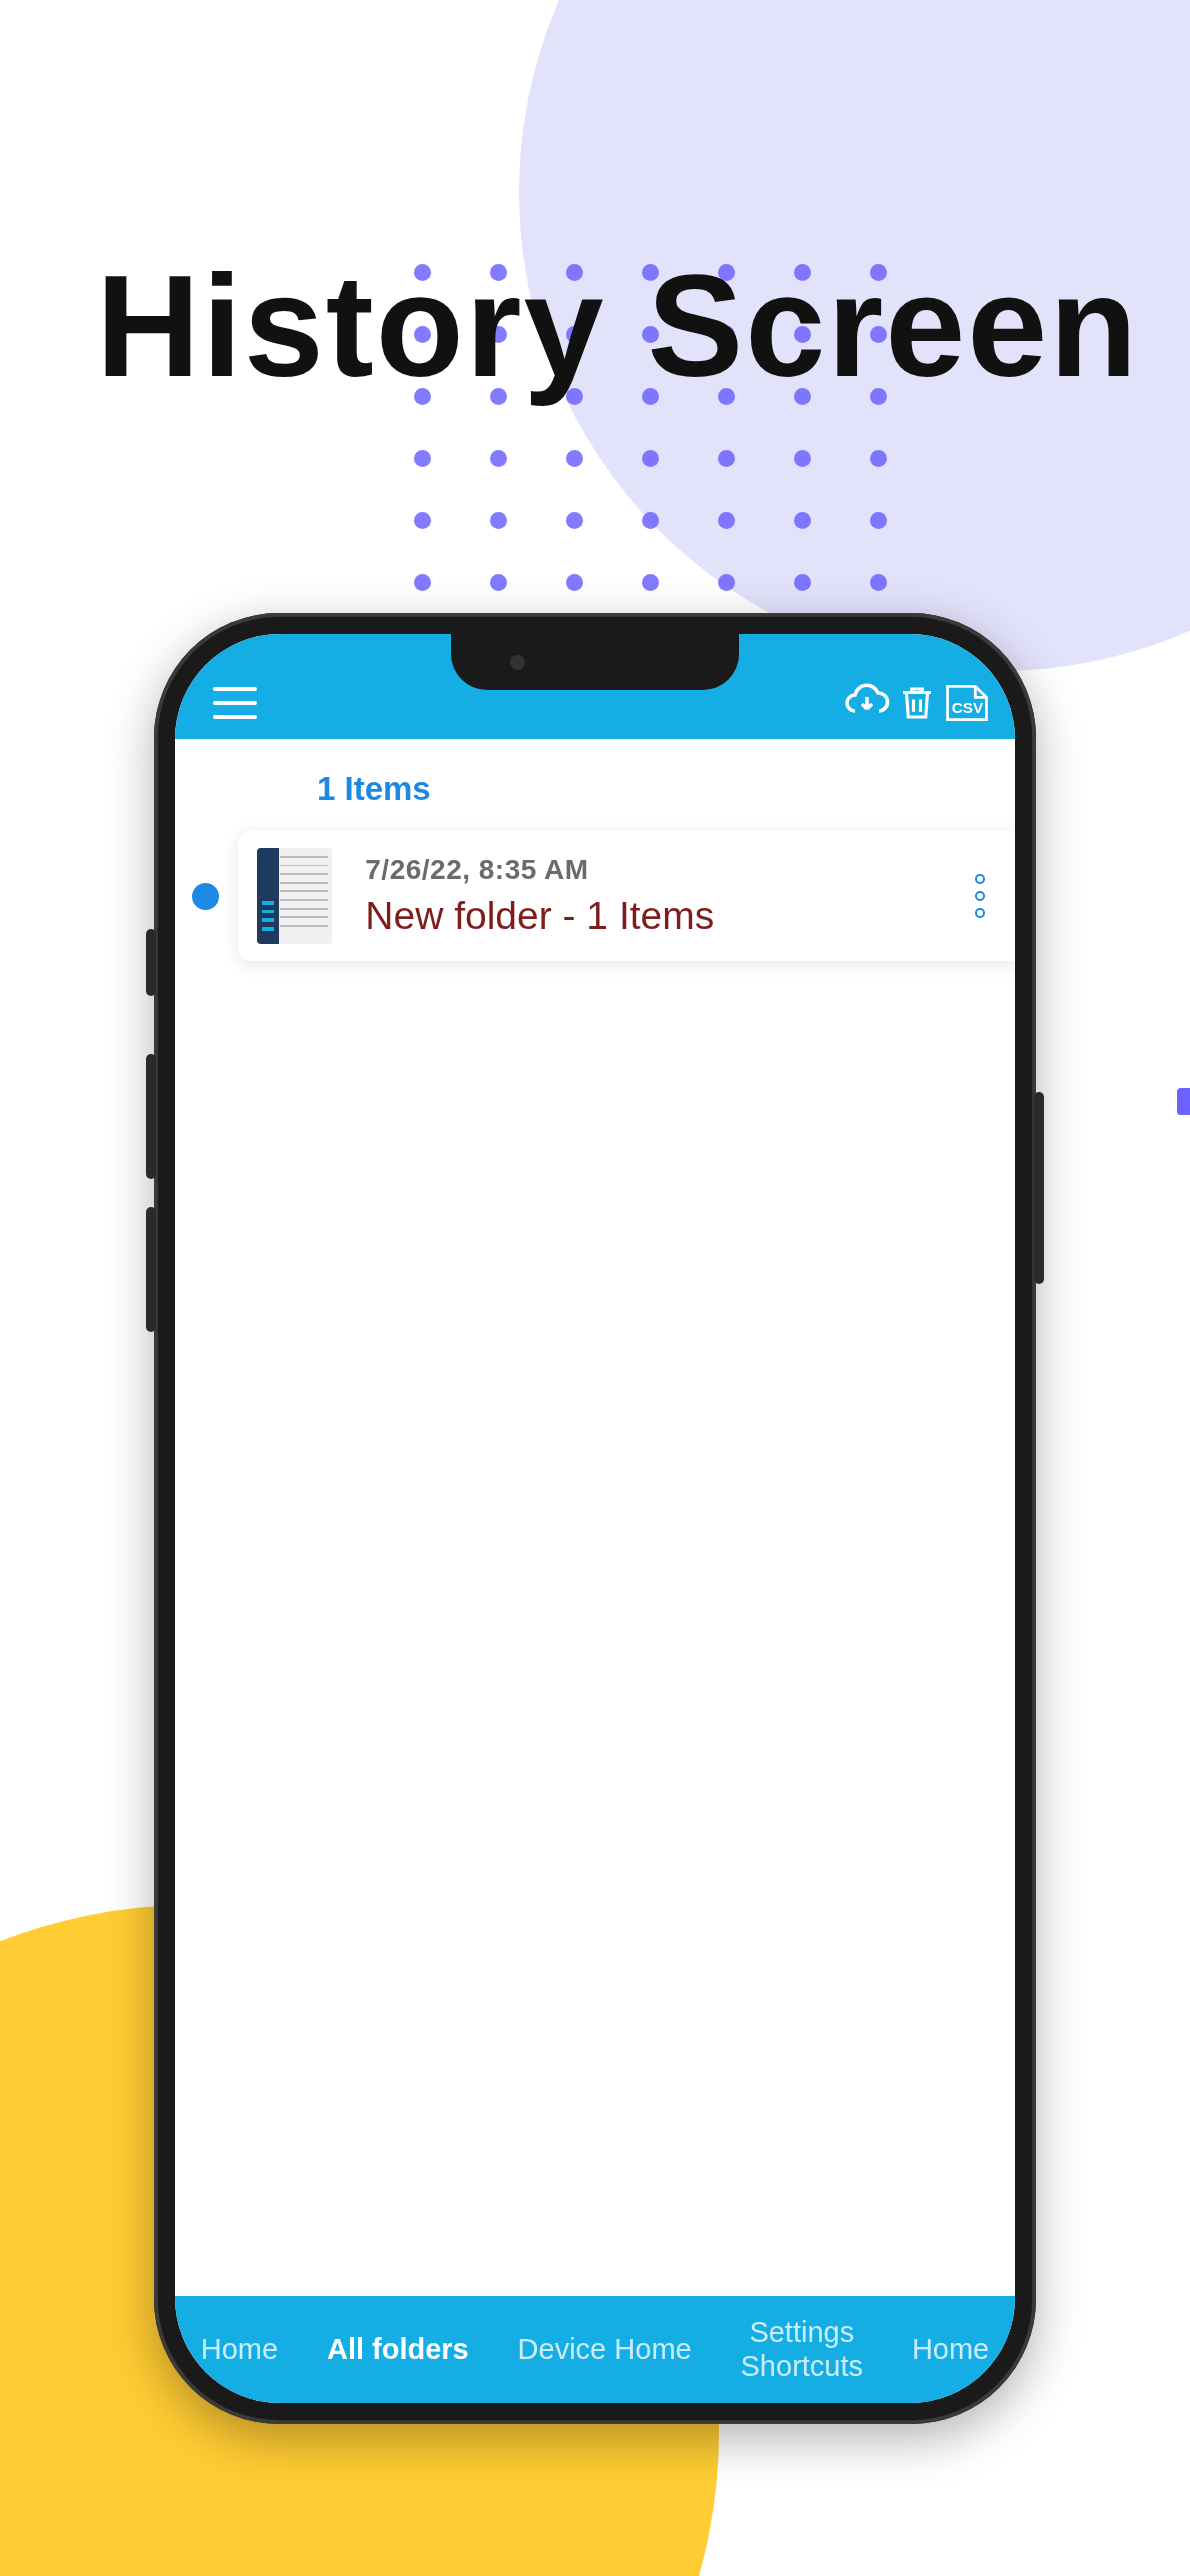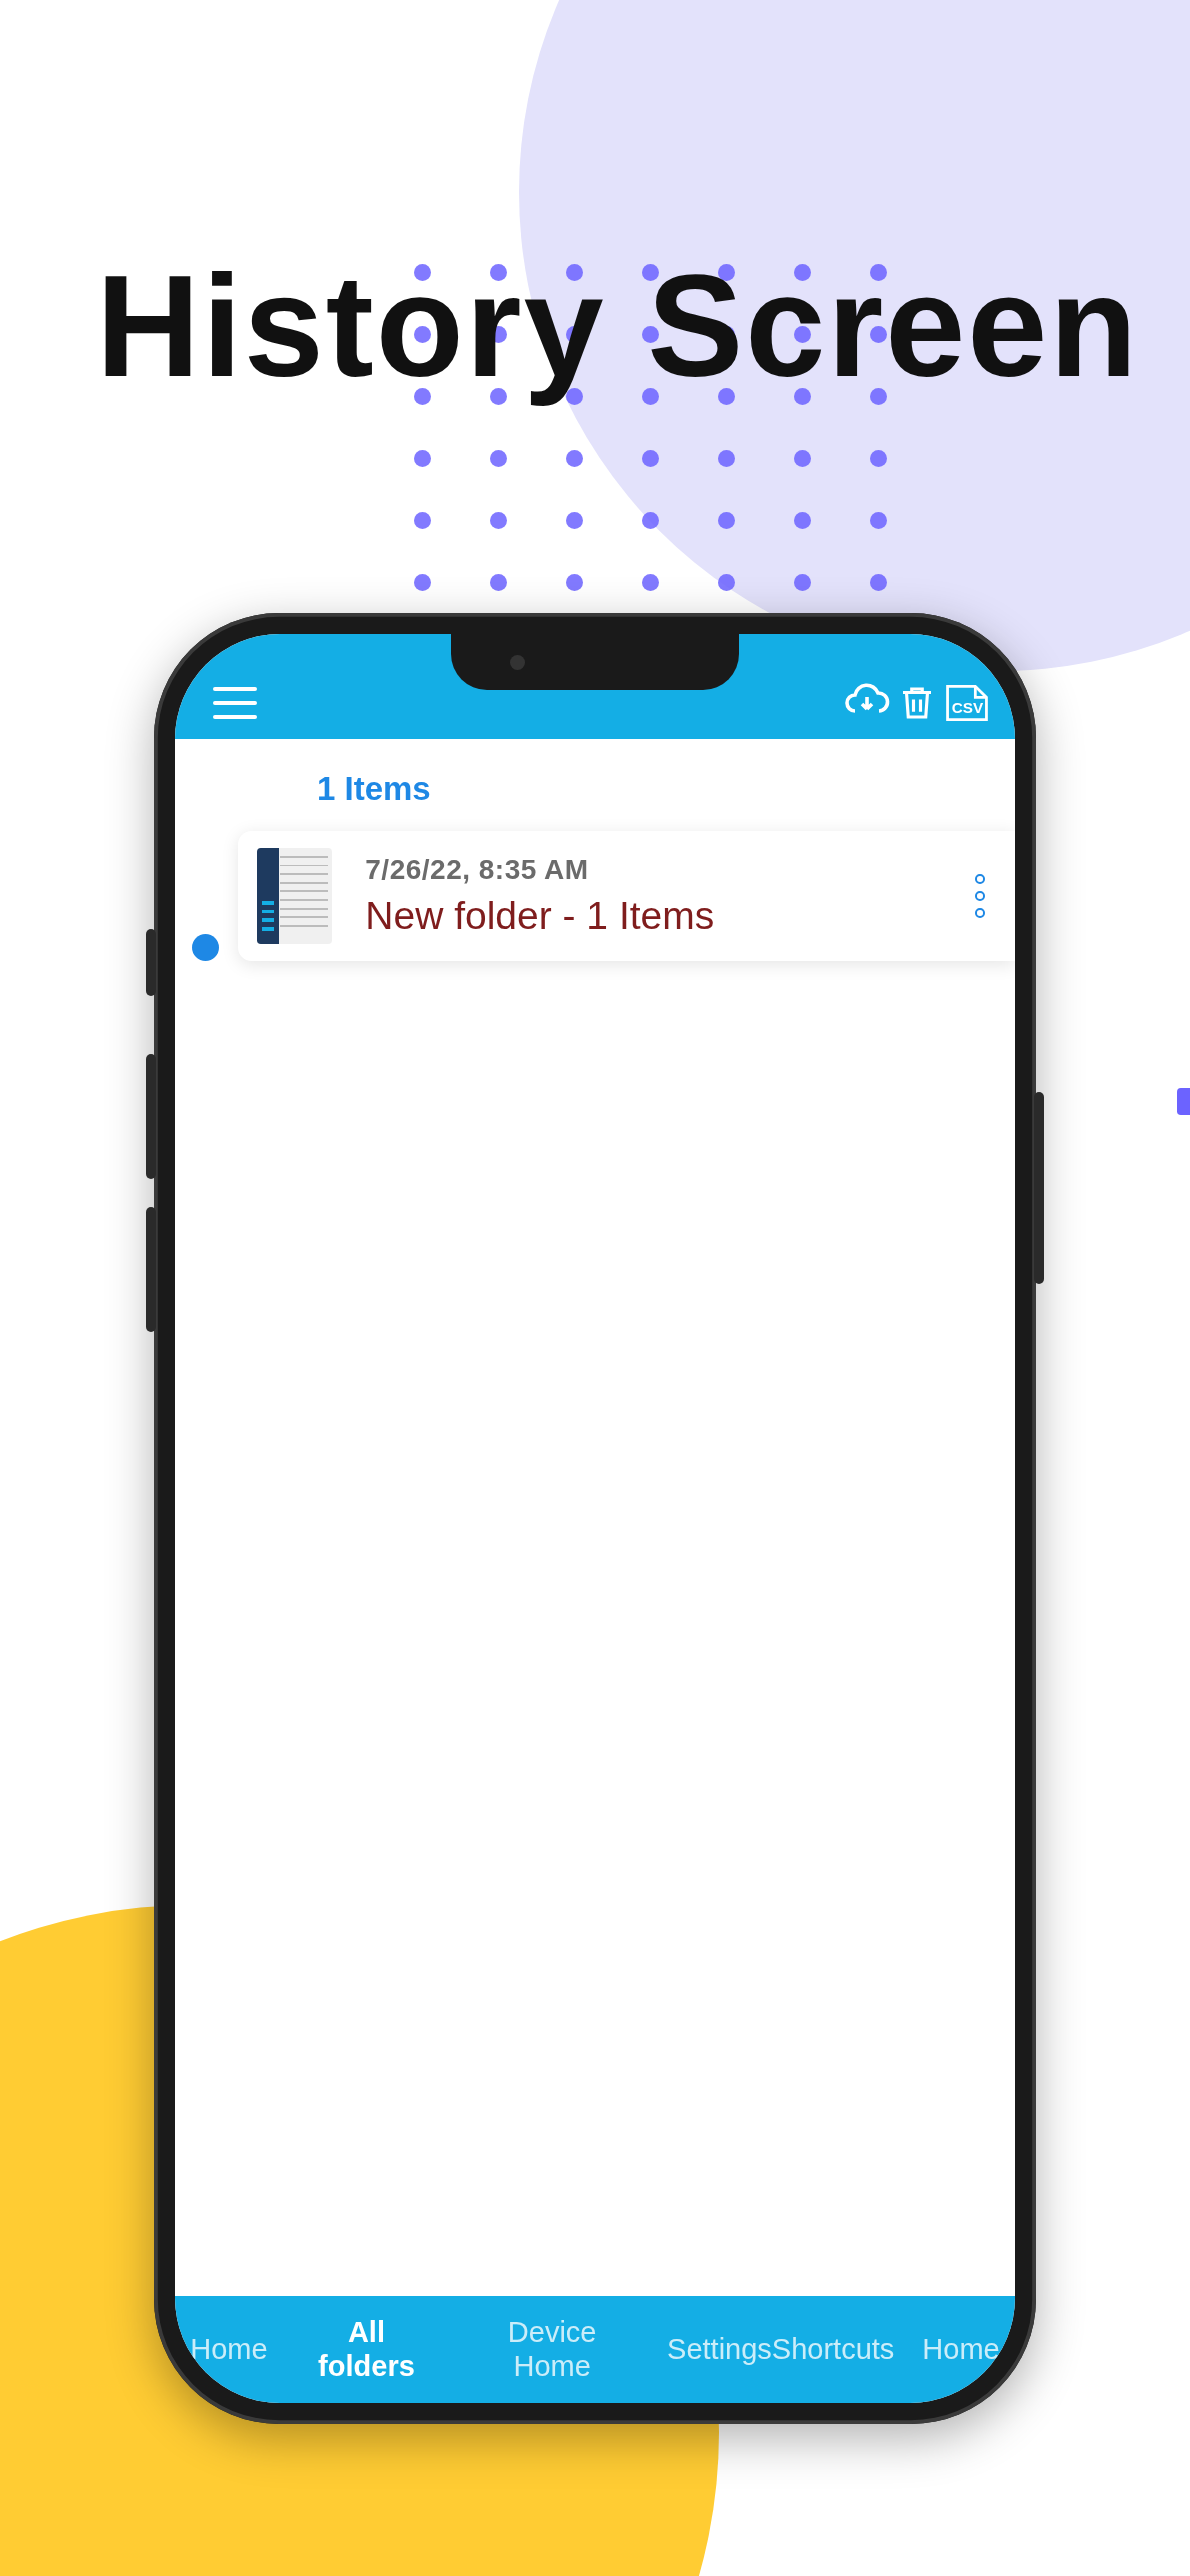--- a/index.html
+++ b/index.html
@@ -190,21 +190,21 @@
   }
   .items-count {
     padding: 31px 14px 23px 142px;
     color: #1E88E5;
     font-size: 33px;
     font-weight: 600;
   }
 
   .list-row-wrap {
     display: flex;
-    align-items: flex-end;
+    align-items: center;
     padding-left: 9.6px;
   }
   .select-dot {
     width: 27px;
     height: 27px;
     background: #1E88E5;
     border-radius: 50%;
     margin: 0 19px 0 7.7px;
     flex-shrink: 0;
   }
@@ -296,21 +296,21 @@
     color: rgba(255,255,255,0.78);
     font-size: 29px;
     font-weight: 400;
     text-align: center;
     line-height: 1.15;
   }
   .tab.active {
     color: #fff;
     font-weight: 700;
   }
-  .tab-multi { display: flex; }
+  .tab-multi { display: flex; flex-direction: column; }
 </style>
 </head>
 <body>
 
 <div class="blob-top"></div>
 <div class="blob-bottom"></div>
 <div class="purple-dot-accent"></div>
 
 <div class="dot-grid">
   <div class="d"></div>

